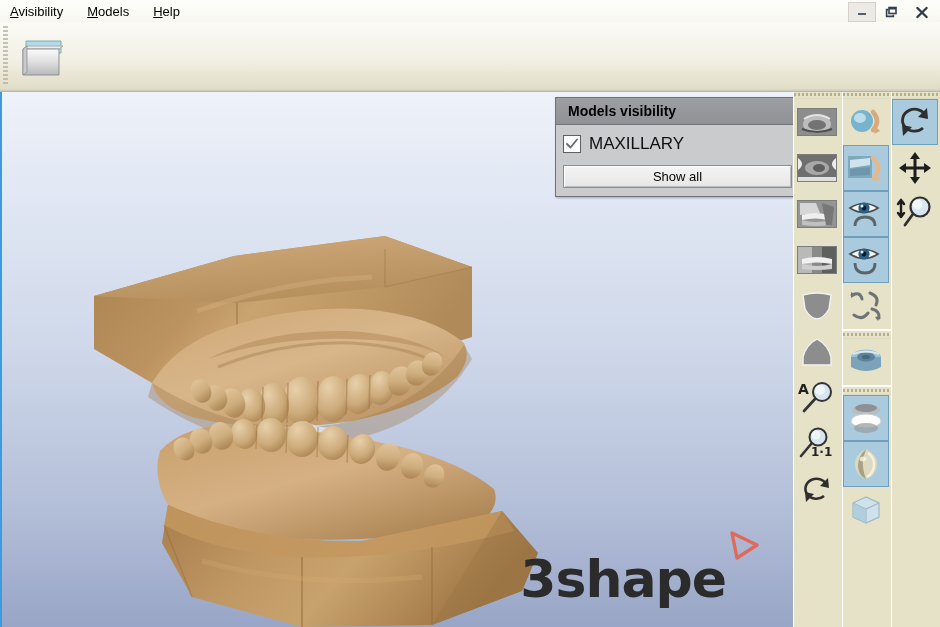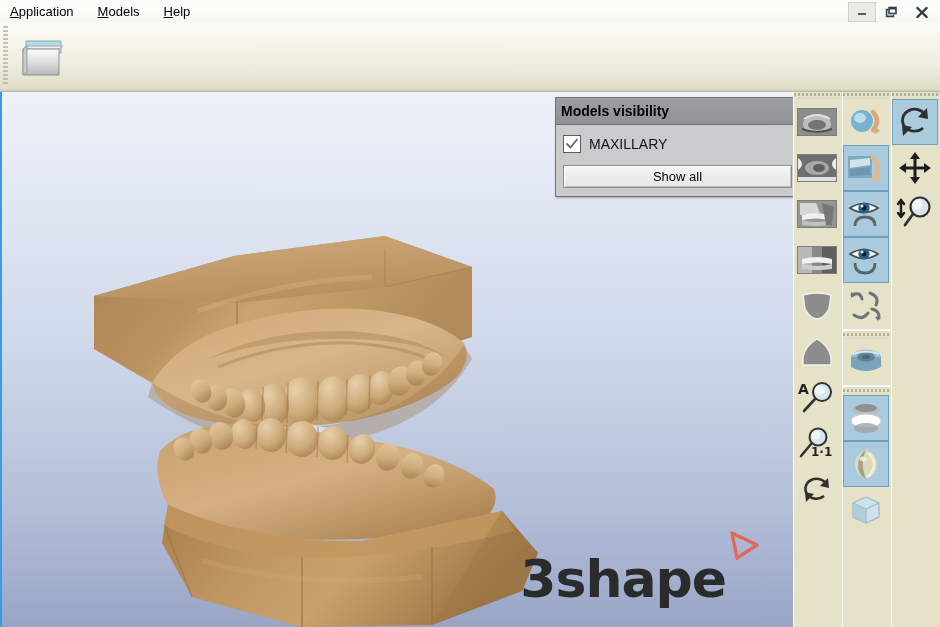--- a/index.html
+++ b/index.html
@@ -127,41 +127,41 @@
     border: 1px solid #6f7276;
     box-shadow: 1px 1px 2px rgba(0,0,0,.28);
     z-index: 12;
   }
   .mv-title {
     height: 26px;
     background: linear-gradient(to bottom, #9d9fa2 0%, #8f9194 100%);
     border-bottom: 1px solid #6f7276;
     display: flex;
     align-items: center;
-    padding-left: 5px;
+    padding-left: 12px;
     font-size: 14px;
     font-weight: bold;
     color: #000;
   }
   .mv-body { padding: 5px 7px 4px 7px; }
   .mv-row {
     display: flex;
     align-items: center;
     height: 28px;
     gap: 8px;
   }
   .cbox {
     width: 16px; height: 16px;
     background: #fff;
     border: 1px solid #5d6063;
     position: relative;
     flex: 0 0 auto;
   }
   .cbox svg { position: absolute; left: 1px; top: 1px; }
-  .mv-label { font-size: 14px; color: #111; }
+  .mv-label { font-size: 17px; color: #111; }
   .mv-buttons {
     display: flex;
     gap: 8px;
     padding: 3px 7px 8px 7px;
   }
   .mv-btn {
     flex: 1 1 0;
     height: 21px;
     background: linear-gradient(to bottom, #f4f4f4 0%, #e6e6e6 100%);
     border: 1px solid #8b8e91;
@@ -220,21 +220,21 @@
   }
 </style>
 </head>
 <body>
 
 <div id="app">
 
   <div class="titlebar">
     <div class="menu">
       <div class="menu-item">
-        <span class="acc">A</span><span>pplication</span>
+        <span class="acc">A</span><span>visibility</span>
       </div>
       <div class="menu-item">
         <span class="acc">M</span><span>odels</span>
       </div>
       <div class="menu-item">
         <span class="acc">H</span><span>elp</span>
       </div>
     </div>
 
     <div class="wincontrols">

